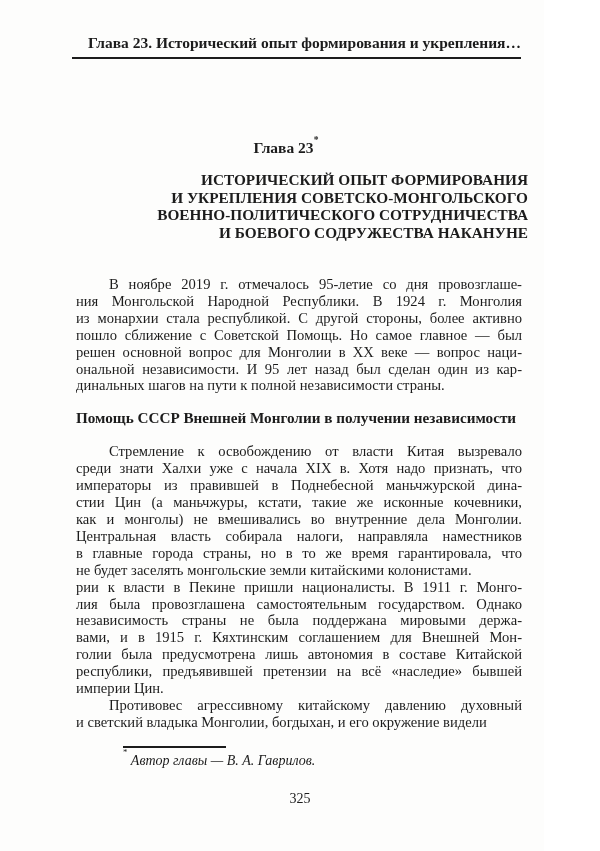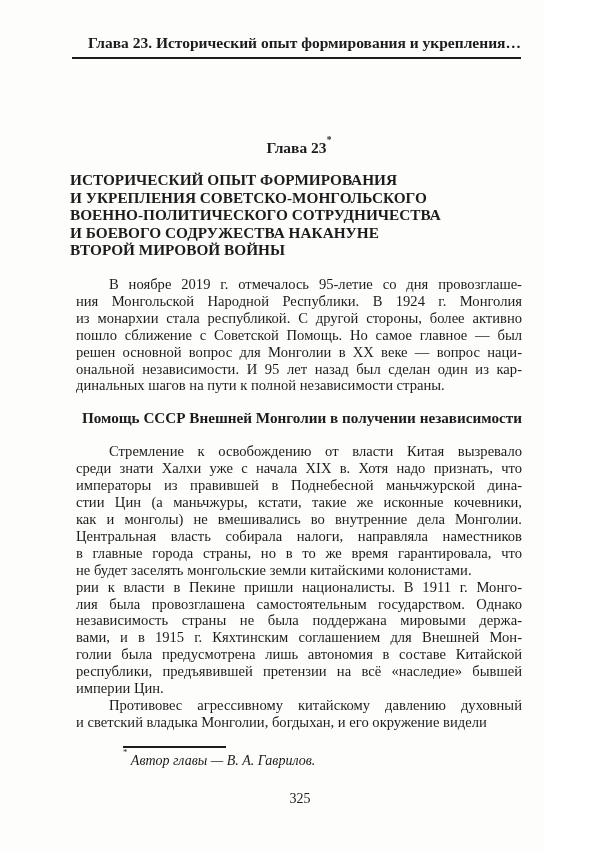--- a/index.html
+++ b/index.html
@@ -26,39 +26,39 @@
     font-size: 15.5px;
     font-weight: 700;
     padding-bottom: 5px;
     border-bottom: 2px solid #1c1c1c;
     white-space: nowrap;
   }
   
   .chapter-label {
     position: absolute;
     top: 139px;
-    left: 76px;
+    left: 63px;
     width: 446px;
     text-align: center;
     font-size: 15.5px;
     font-weight: 700;
   }
   sup.fn-marker {
     font-size: 62%;
     position: relative;
     top: -0.45em;
     line-height: 0;
   }
   
   .chapter-title {
     position: absolute;
     top: 171px;
     left: 70px;
     width: 458px;
-    text-align: left;
+    text-align: right;
     font-size: 15.3px;
     font-weight: 700;
     line-height: 17.6px;
   }
   
   .content {
     position: absolute;
     top: 276px;
     left: 76px;
     width: 446px;
@@ -70,21 +70,21 @@
     text-align-last: justify;
     white-space: normal;
   }
   .para .line.last {
     text-align-last: left;
   }
   .para .line.first {
     text-indent: 33px;
   }
   .section-heading {
-    text-align: right;
+    text-align: left;
     font-weight: 700;
     font-size: 15.2px;
     line-height: 18px;
     margin: 15px 0 16px 0;
   }
   
   .footnote {
     position: absolute;
     top: 746px;
     left: 76px;
@@ -120,21 +120,20 @@
 
   <div class="chapter-label">
     <span>Глава 23</span><sup class="fn-marker">*</sup>
   </div>
 
   <div class="chapter-title title-block">
       <div class="line first">ИСТОРИЧЕСКИЙ ОПЫТ ФОРМИРОВАНИЯ</div>
       <div class="line">И УКРЕПЛЕНИЯ СОВЕТСКО-МОНГОЛЬСКОГО</div>
       <div class="line">ВОЕННО-ПОЛИТИЧЕСКОГО СОТРУДНИЧЕСТВА</div>
       <div class="line">И БОЕВОГО СОДРУЖЕСТВА НАКАНУНЕ</div>
-      <div class="line last">ВТОРОЙ МИРОВОЙ ВОЙНЫ</div>
     </div>
 
   <div class="content">
     <div class="para">
         <div class="line first">В ноябре 2019 г. отмечалось 95-летие со дня провозглаше-</div>
         <div class="line">ния Монгольской Народной Республики. В 1924 г. Монголия</div>
         <div class="line">из монархии стала республикой. С другой стороны, более активно</div>
         <div class="line">пошло сближение с Советской Помощь. Но самое главное — был</div>
         <div class="line">решен основной вопрос для Монголии в XX веке — вопрос наци-</div>
         <div class="line">ональной независимости. И 95 лет назад был сделан один из кар-</div>

